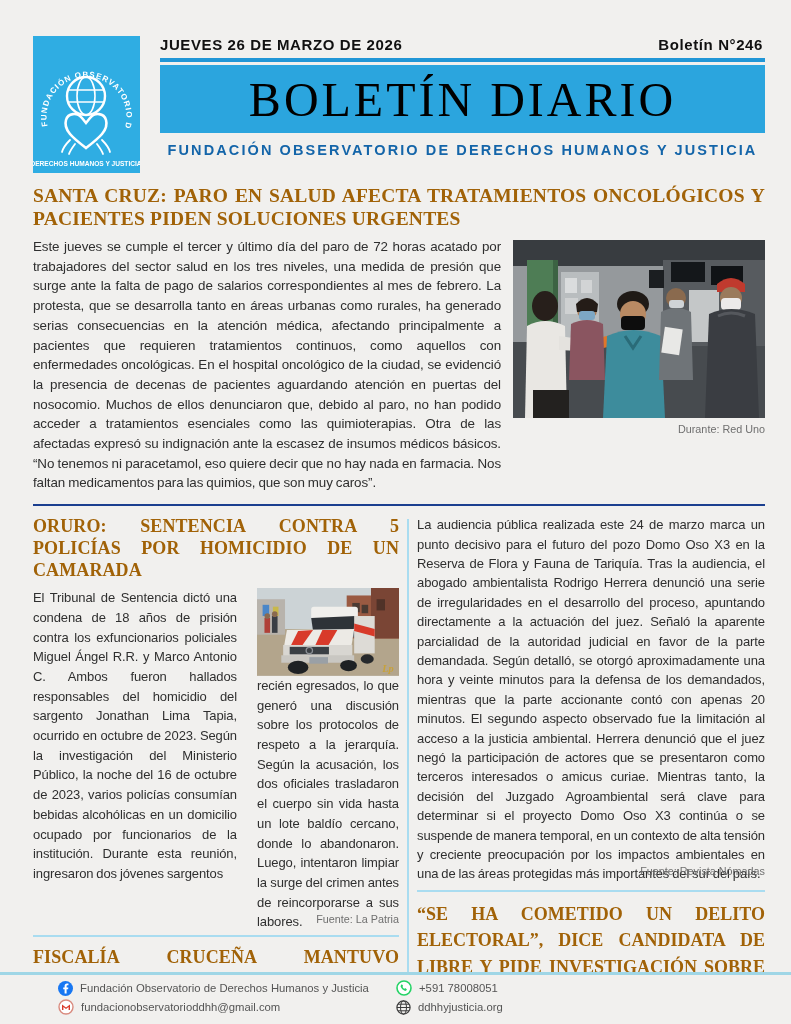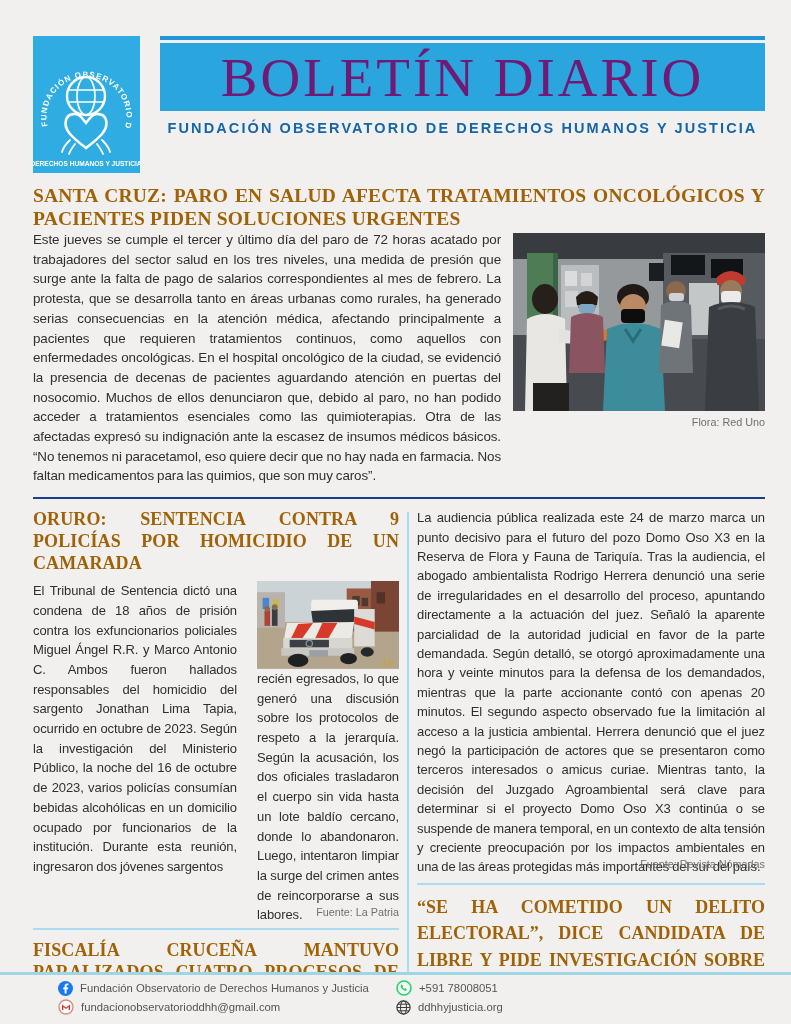--- a/index.html
+++ b/index.html
@@ -10,42 +10,42 @@
   
   .header{display:flex;padding:36px 26px 0 33px;gap:10px;}
   .logo-box{width:107px;height:137px;flex:none;background:#2fade3;position:relative;z-index:2;}
   .logo-box svg{display:block;width:100%;height:100%;}
   .header-main{flex:1;min-width:0;}
   .date-row{display:flex;justify-content:space-between;align-items:flex-end;
             font-weight:bold;font-size:15px;letter-spacing:.6px;color:#111;padding:0 2px 5px 10px;}
   .blue-rule{height:4px;background:#2196d6;margin-left:10px;}
   .banner{margin-top:3px;margin-left:10px;height:68px;background:#2ba5de;
           display:flex;align-items:center;justify-content:center;}
-  .banner-title{font-family:"Liberation Serif",serif;font-size:55px;letter-spacing:3px;
-                color:#701a75;white-space:nowrap;text-align:center;}
+  .banner-title{font-family:"Liberation Serif",serif;font-size:48px;letter-spacing:3px;
+                color:#000000;white-space:nowrap;text-align:center;}
   .subtitle{margin-top:9px;margin-left:10px;text-align:center;color:#1465a9;font-weight:bold;
             font-size:14.5px;letter-spacing:2.1px;white-space:nowrap;}
 
   
   .hl{font-family:"Liberation Serif",serif;font-weight:bold;color:#a16207;margin:0;
       text-align:justify;}
   .hl-1{font-size:19.5px;line-height:23px;margin-top:11px;letter-spacing:.2px;}
   .hl-2{font-size:18px;line-height:22px;letter-spacing:.1px;}
   .hl-3{font-size:18px;line-height:26px;}
   .hl-4{font-size:18px;line-height:26.5px;}
   .body-txt{text-align:justify;letter-spacing:-.1px;word-spacing:-.6px;color:#2f2f2f;}
   .src{font-size:10.8px;color:#6f6f6f;text-align:right;}
   .src-inline{margin-top:-19px;}
   figure{margin:0;}
   figure svg{display:block;width:100%;}
   .hr-dark{height:2px;background:#1b3f8f;border:none;margin:11px 0 9px;}
   .hr-light{height:2px;background:#a9dcf0;border:none;margin:10px 0 9px;}
 
   
-  .a1-body{display:flex;gap:12px;justify-content:flex-end;}
+  .a1-body{display:flex;gap:12px;margin-top:7px;justify-content:flex-end;}
   .a1-text{width:468px;flex:none;font-size:13.4px;line-height:19.7px;}
   .a1-fig{flex:1;min-width:0;padding-top:3px;}
   .a1-fig figcaption{margin-top:5px;}
 
   
   .cols{display:flex;margin-top:2px;}
   .col-left{width:366px;flex:none;}
   .vdiv{width:2px;background:#a9dcf0;margin:4px 8px 6px 8px;}
   .col-right{flex:1;min-width:0;}
 
@@ -84,20 +84,24 @@
         <ellipse cx="53" cy="60" rx="9" ry="19" fill="none" stroke="#ffffff" stroke-width="1.6"></ellipse>
         <line x1="34" y1="54" x2="72" y2="54" stroke="#ffffff" stroke-width="1.6"></line>
         <line x1="34" y1="66" x2="72" y2="66" stroke="#ffffff" stroke-width="1.6"></line>
 
         <path d="M53,112 C40,102 30,94 33,84 C35,77 44,76 49,82 L53,87 L57,82 C62,76 71,77 73,84 C76,94 66,102 53,112 Z" fill="none" stroke="#ffffff" stroke-width="2.6"></path>
         <path d="M37,104 C33,108 30,112 29,116 M42,108 C39,112 37,115 36,118 M69,104 C73,108 76,112 77,116 M64,108 C67,112 69,115 70,118" fill="none" stroke="#ffffff" stroke-width="1.8" stroke-linecap="round"></path>
         <text x="53" y="130" text-anchor="middle" font-size="6.6" font-weight="bold" fill="#ffffff" font-family="Liberation Sans, sans-serif">DERECHOS HUMANOS Y JUSTICIA</text>
       </svg>
     </div>
     <div class="header-main">
+      <div class="date-row">
+        <span>JUEVES 26 DE MARZO DE 2026</span>
+        <span>Boletín N°246</span>
+      </div>
       <div class="blue-rule"></div>
       <div class="banner">
         <span class="banner-title">BOLETÍN DIARIO</span>
       </div>
       <div class="subtitle">FUNDACIÓN OBSERVATORIO DE DERECHOS HUMANOS Y JUSTICIA</div>
     </div>
   </div>
 
   <div class="inner">
 
@@ -143,33 +147,33 @@
             <rect x="156" y="60" width="15" height="8" rx="3" fill="#cfd3d6"></rect>
             <path d="M148,72 Q163,64 178,72 L180,140 L146,140 Z" fill="#6f7478"></path>
             <rect x="150" y="88" width="18" height="26" transform="rotate(8 159 101)" fill="#e8e8e6"></rect>
 
             <path d="M204,44 Q218,32 232,44 L232,52 L204,52 Z" fill="#c03a2e"></path>
             <circle cx="218" cy="58" r="11" fill="#9a7a5c"></circle>
             <rect x="208" y="58" width="20" height="12" rx="4" fill="#eceaea"></rect>
             <path d="M196,74 Q218,64 242,74 L246,178 L192,178 Z" fill="#3a3d42"></path>
             <path d="M205,76 Q218,70 232,76" fill="none" stroke="#55585d" stroke-width="3"></path>
           </svg>
-          <figcaption class="src">Flora: Red Uno</figcaption>
+          <figcaption class="src">Durante: Red Uno</figcaption>
         </figure>
       </div>
     </article>
 
     <hr class="hr-dark">
 
     <div class="cols">
 
       <div class="col-left">
 
         <article>
-          <h2 class="hl hl-2">ORURO: SENTENCIA CONTRA 9 POLICÍAS POR HOMICIDIO DE UN CAMARADA</h2>
+          <h2 class="hl hl-2">ORURO: SENTENCIA CONTRA 5 POLICÍAS POR HOMICIDIO DE UN CAMARADA</h2>
           <div class="o-body">
             <p class="body-txt o-left" style="margin:0">El Tribunal de Sentencia dictó una condena de 18 años de prisión contra los exfuncionarios policiales Miguel Ángel R.R. y Marco Antonio C. Ambos fueron hallados responsables del homicidio del sargento Jonathan Lima Tapia, ocurrido en octubre de 2023. Según la investigación del Ministerio Público, la noche del 16 de octubre de 2023, varios policías consumían bebidas alcohólicas en un domicilio ocupado por funcionarios de la institución. Durante esta reunión, ingresaron dos jóvenes sargentos</p>
             <div class="o-right">
               <figure>
                 <svg viewBox="0 0 152 94" preserveAspectRatio="none">
                   <rect width="152" height="94" fill="#ccd3d6"></rect>
                   <rect y="44" width="152" height="50" fill="#b3a58c"></rect>
                   <rect x="0" y="12" width="30" height="38" fill="#b8b3ac"></rect>
                   <rect x="6" y="18" width="7" height="12" fill="#4a86c8"></rect>
                   <rect x="17" y="20" width="6" height="10" fill="#c8b84a"></rect>

